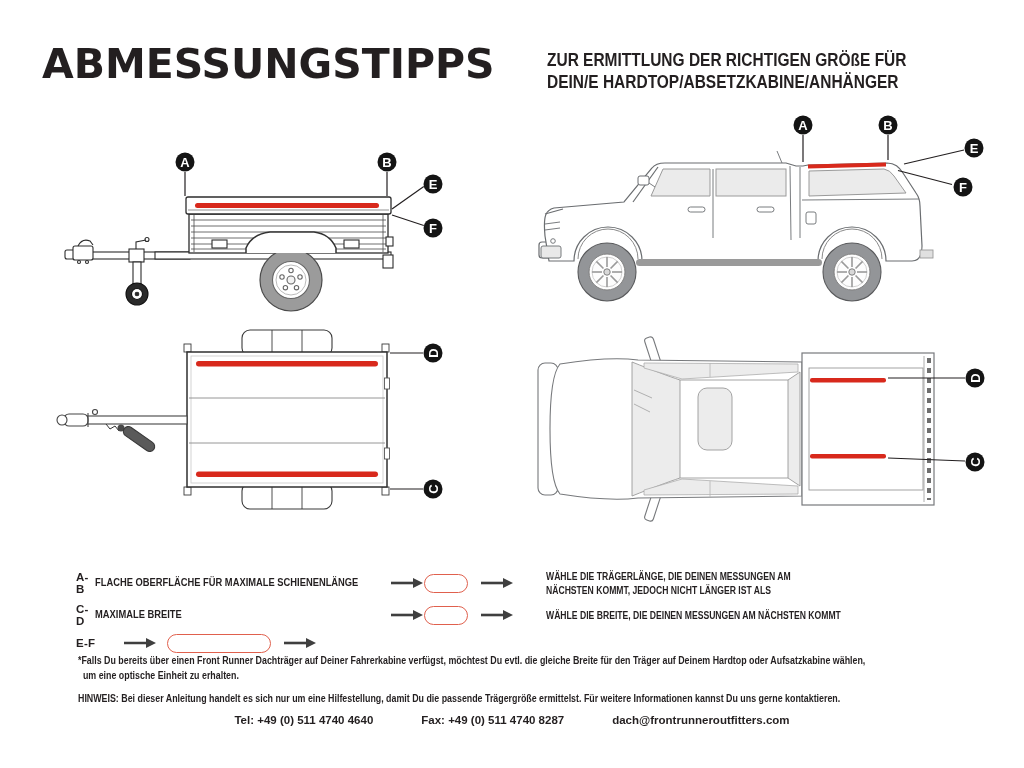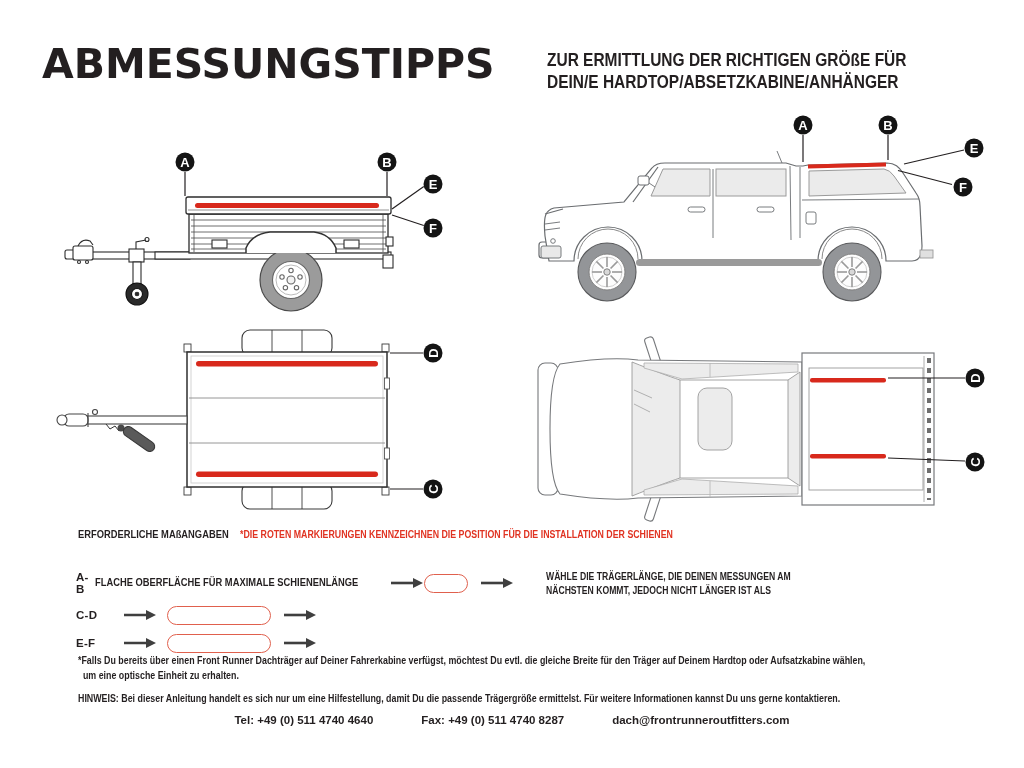--- a/index.html
+++ b/index.html
@@ -300,24 +300,20 @@
       <circle cx="975" cy="378" r="9.5" fill="#141414"></circle>
       <text class="lbl" x="975" y="382.5" text-anchor="middle" transform="rotate(-90 975 378)">D</text>
     </g>
     <g>
       <line x1="888" y1="458" x2="965" y2="461" stroke="#231f20" stroke-width="1.2"></line>
       <circle cx="975" cy="462" r="9.5" fill="#141414"></circle>
       <text class="lbl" x="975" y="466.5" text-anchor="middle" transform="rotate(-90 975 462)">C</text>
     </g>
   </svg>
 
-  <div class="abs mhead">
-    <span class="black"><span class="cond sx85">ERFORDERLICHE MAßANGABEN</span></span>
-    <span class="red"><span class="cond sx80">*DIE ROTEN MARKIERUNGEN KENNZEICHNEN DIE POSITION FÜR DIE INSTALLATION DER SCHIENEN</span></span>
-  </div>
 
   <div class="abs mrows">
 
     <div class="mrow" style="top:557px;height:28px">
       <div class="mkey">A-B</div>
       <div class="mdesc"><span class="cond sx85">FLACHE OBERFLÄCHE FÜR MAXIMALE SCHIENENLÄNGE</span></div>
       <div class="arrowbox">
           <svg width="34" height="12">
             <line x1="1" y1="6" x2="23" y2="6" stroke="#3f3f3f" stroke-width="2.6"></line>
             <polygon points="23,1 33,6 23,11" fill="#3f3f3f"></polygon>
@@ -329,33 +325,35 @@
             <line x1="1" y1="6" x2="23" y2="6" stroke="#3f3f3f" stroke-width="2.6"></line>
             <polygon points="23,1 33,6 23,11" fill="#3f3f3f"></polygon>
           </svg>
         </div>
       <div class="minstr"><span class="cond sx82">WÄHLE DIE TRÄGERLÄNGE, DIE DEINEN MESSUNGEN AM
 NÄCHSTEN KOMMT, JEDOCH NICHT LÄNGER IST ALS</span></div>
     </div>
 
     <div class="mrow" style="top:590px;height:26px">
       <div class="mkey">C-D</div>
+      <div class="mdesc"><span class="cond sx85">MAXIMALE BREITE</span></div>
       <div class="arrowbox">
           <svg width="34" height="12">
             <line x1="1" y1="6" x2="23" y2="6" stroke="#3f3f3f" stroke-width="2.6"></line>
             <polygon points="23,1 33,6 23,11" fill="#3f3f3f"></polygon>
           </svg>
         </div>
       <div class="pill"></div>
       <div class="arrowbox2">
           <svg width="34" height="12">
             <line x1="1" y1="6" x2="23" y2="6" stroke="#3f3f3f" stroke-width="2.6"></line>
             <polygon points="23,1 33,6 23,11" fill="#3f3f3f"></polygon>
           </svg>
         </div>
+      <div class="minstr"><span class="cond sx82">WÄHLE DIE BREITE, DIE DEINEN MESSUNGEN AM NÄCHSTEN KOMMT</span></div>
     </div>
 
     <div class="mrow" style="top:615px;height:32px">
       <div class="mkey">E-F</div>
       <div class="arrowbox">
           <svg width="34" height="12">
             <line x1="1" y1="6" x2="23" y2="6" stroke="#3f3f3f" stroke-width="2.6"></line>
             <polygon points="23,1 33,6 23,11" fill="#3f3f3f"></polygon>
           </svg>
         </div>

